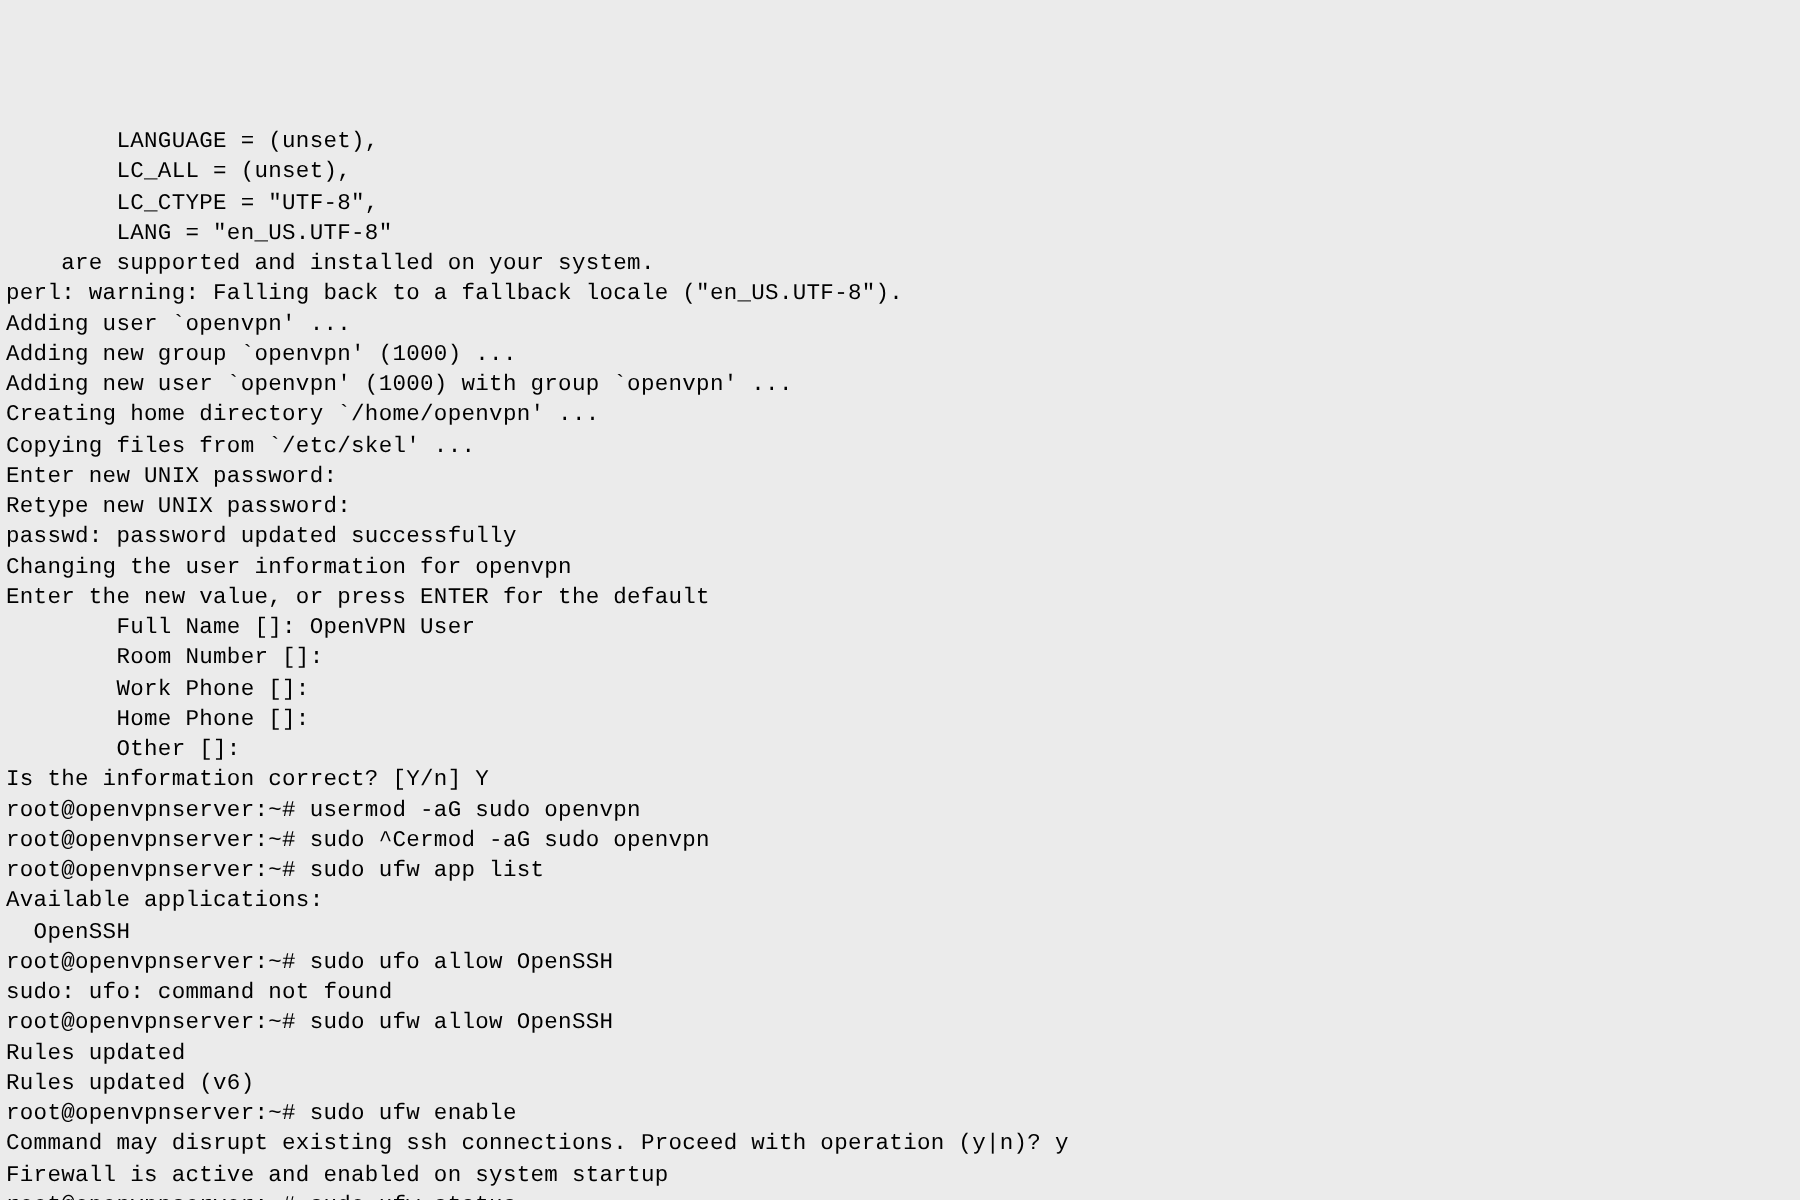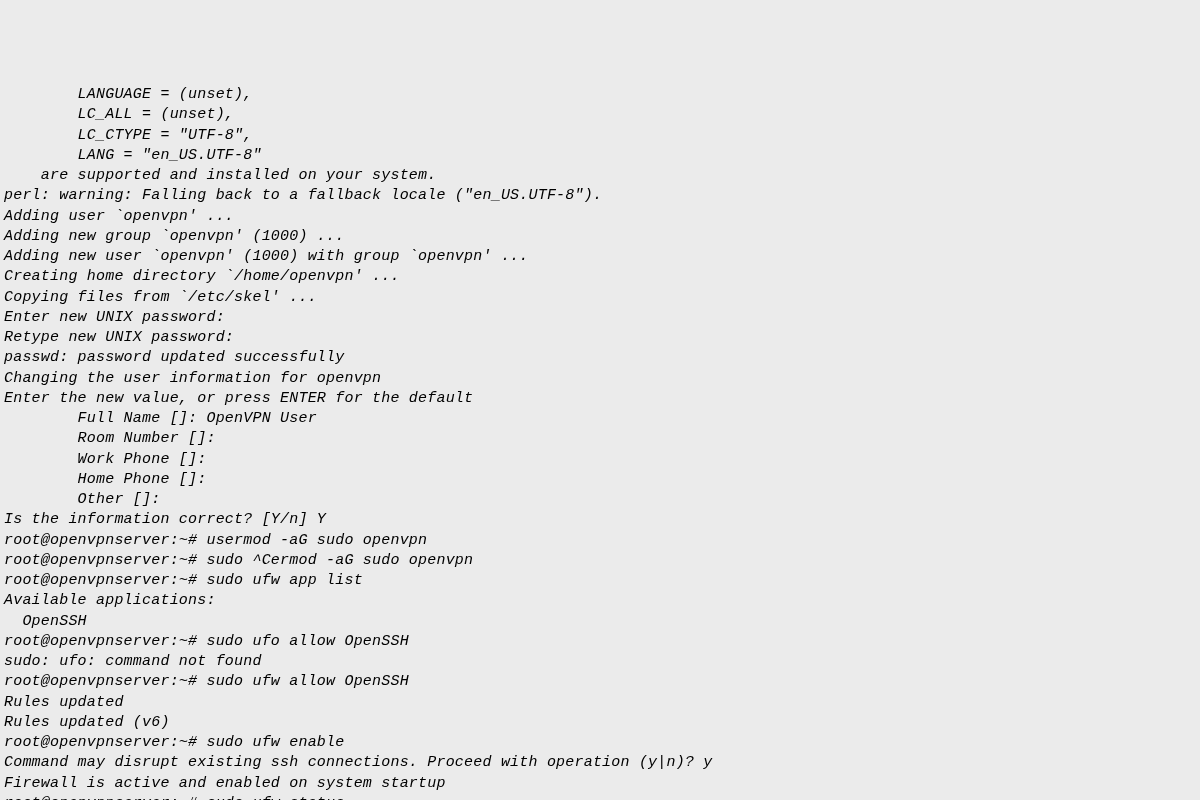--- a/index.html
+++ b/index.html
@@ -11,21 +11,20 @@
       line-height: 1.35;
       color: #000;
       white-space: pre;
       overflow: hidden;
     }
     .terminal {
       letter-spacing: 0.2px;
     }
     .line {
       display: block;
-      font-style: italic;
     }
   </style>
 </head>
 <body>
 
 
 
 <div class="terminal"><span class="line">        LANGUAGE = (unset),</span><span class="line">        LC_ALL = (unset),</span><span class="line">        LC_CTYPE = "UTF-8",</span><span class="line">        LANG = "en_US.UTF-8"</span><span class="line">    are supported and installed on your system.</span><span class="line">perl: warning: Falling back to a fallback locale ("en_US.UTF-8").</span><span class="line">Adding user `openvpn' ...</span><span class="line">Adding new group `openvpn' (1000) ...</span><span class="line">Adding new user `openvpn' (1000) with group `openvpn' ...</span><span class="line">Creating home directory `/home/openvpn' ...</span><span class="line">Copying files from `/etc/skel' ...</span><span class="line">Enter new UNIX password:</span><span class="line">Retype new UNIX password:</span><span class="line">passwd: password updated successfully</span><span class="line">Changing the user information for openvpn</span><span class="line">Enter the new value, or press ENTER for the default</span><span class="line">        Full Name []: OpenVPN User</span><span class="line">        Room Number []:</span><span class="line">        Work Phone []:</span><span class="line">        Home Phone []:</span><span class="line">        Other []:</span><span class="line">Is the information correct? [Y/n] Y</span><span class="line">root@openvpnserver:~# usermod -aG sudo openvpn</span><span class="line">root@openvpnserver:~# sudo ^Cermod -aG sudo openvpn</span><span class="line">root@openvpnserver:~# sudo ufw app list</span><span class="line">Available applications:</span><span class="line">  OpenSSH</span><span class="line">root@openvpnserver:~# sudo ufo allow OpenSSH</span><span class="line">sudo: ufo: command not found</span><span class="line">root@openvpnserver:~# sudo ufw allow OpenSSH</span><span class="line">Rules updated</span><span class="line">Rules updated (v6)</span><span class="line">root@openvpnserver:~# sudo ufw enable</span><span class="line">Command may disrupt existing ssh connections. Proceed with operation (y|n)? y</span><span class="line">Firewall is active and enabled on system startup</span><span class="line">root@openvpnserver:~# sudo ufw status</span><span class="line"></span></div>
 
 

